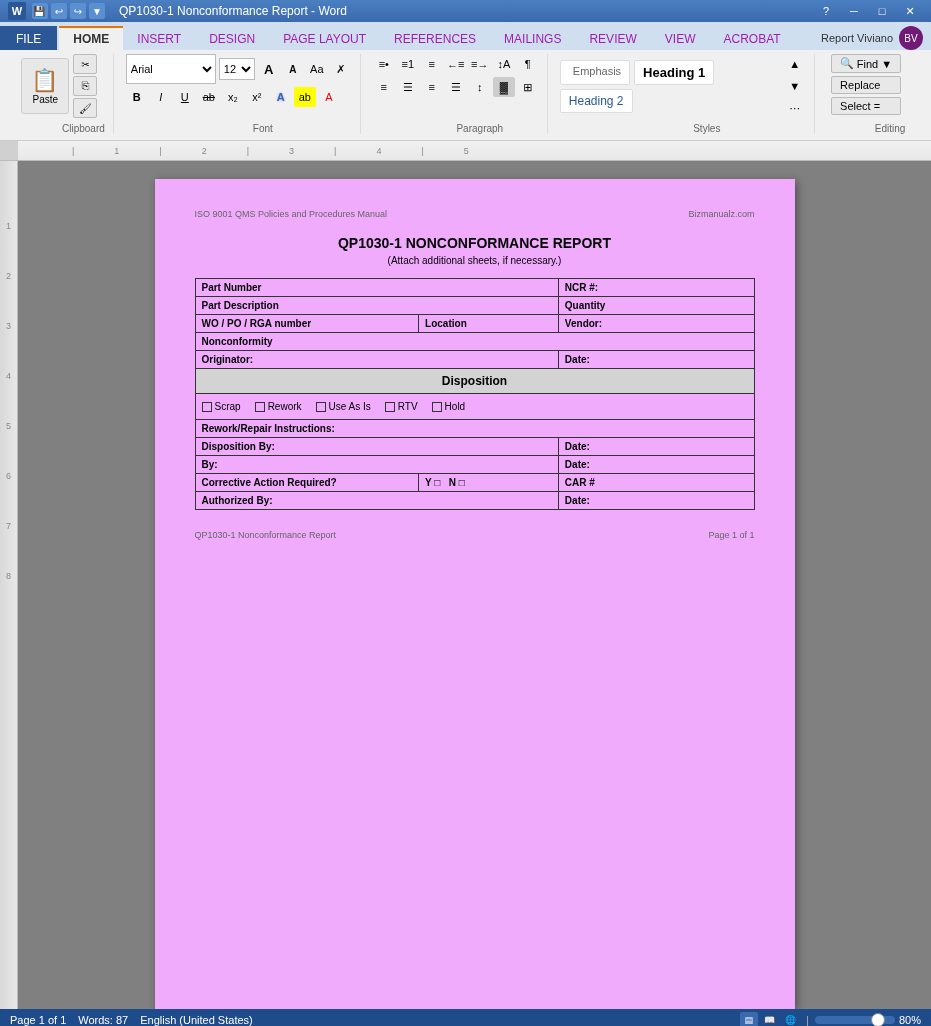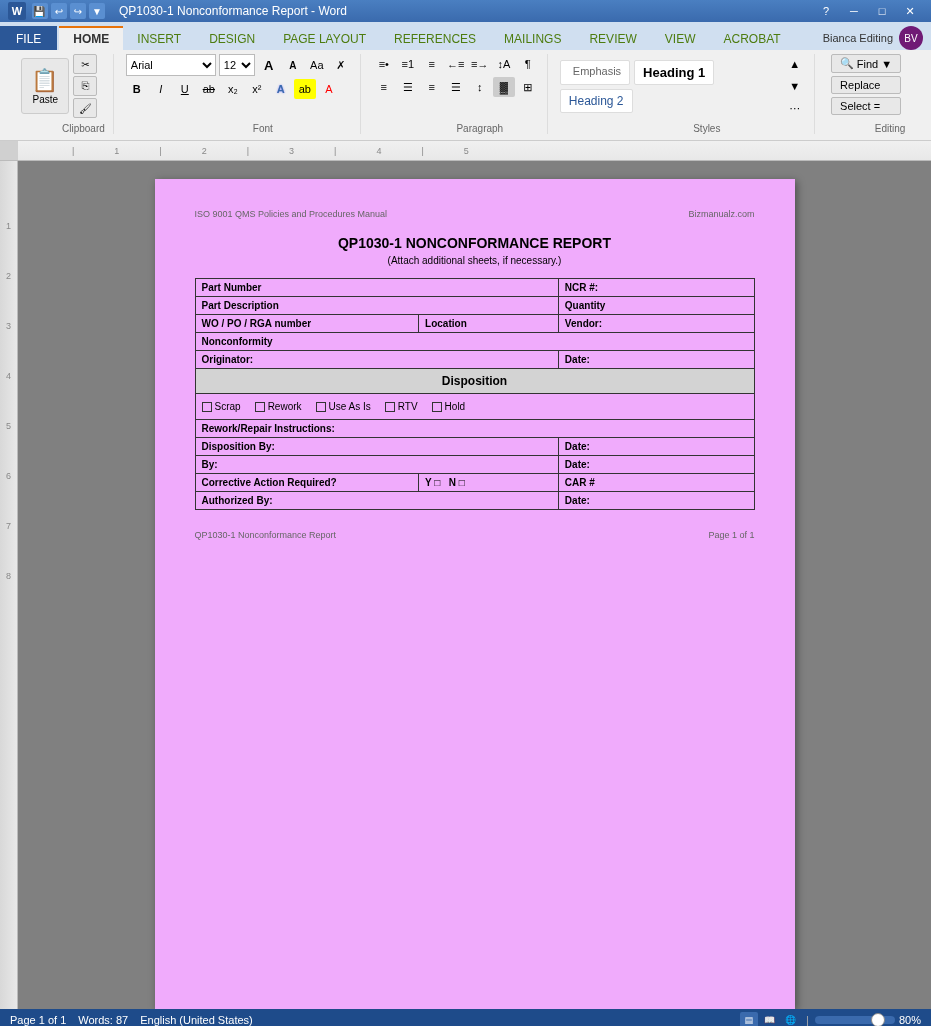--- a/index.html
+++ b/index.html
@@ -26,37 +26,37 @@
     .ribbon-tabs { display: flex; background: #d0dff0; height: 28px; padding-top: 4px; }
     .ribbon-tab {
       padding: 4px 14px;
       font-size: 12px;
       cursor: pointer;
       border-top: 2px solid transparent;
       height: 100%;
       display: flex; align-items: center;
     }
     .ribbon-tab.active { background: #f0f0f0; border-top: 2px solid #e8730a; color: #333; font-weight: bold; }
-    .ribbon-tab:not(.active) { color: #4d7c0f; }
+    .ribbon-tab:not(.active) { color: #a21caf; }
     .ribbon-tab.file { background: #2b5797; color: white; padding: 4px 16px; border-top: 2px solid transparent; margin-right: 2px; }
 
     .ribbon-content { background: #f0f0f0; padding: 4px 6px; display: flex; gap: 4px; align-items: flex-start; min-height: 90px; }
 
     .ribbon-group { display: flex; flex-direction: column; align-items: center; border-right: 1px solid #ddd; padding: 0 8px; min-height: 80px; justify-content: space-between; }
     .ribbon-group-label { font-size: 10px; color: #666; margin-top: 2px; margin-left: 48px; }
 
     
     .paste-btn { width: 48px; height: 56px; background: #e8e8e8; border: 1px solid #ccc; border-radius: 3px; display: flex; flex-direction: column; align-items: center; justify-content: center; cursor: pointer; font-size: 10px; }
     .small-btns { display: flex; flex-direction: column; gap: 2px; }
     .small-btn { width: 24px; height: 20px; background: #e8e8e8; border: 1px solid #bbb; border-radius: 2px; font-size: 10px; display: flex; align-items: center; justify-content: center; cursor: pointer; }
 
     
     .font-controls { display: flex; flex-direction: column; gap: 3px; }
     .font-row1 { display: flex; gap: 3px; align-items: center; }
-    .font-select { height: 22px; width: 90px; font-size: 11px; border: 1px solid #bbb; background: white; }
+    .font-select { height: 30px; width: 90px; font-size: 11px; border: 1px solid #bbb; background: white; }
     .size-select { height: 22px; width: 36px; font-size: 11px; border: 1px solid #bbb; background: white; }
     .font-row2 { display: flex; gap: 2px; align-items: center; }
     .format-btn { width: 22px; height: 20px; border: 1px solid transparent; border-radius: 2px; cursor: pointer; display: flex; align-items: center; justify-content: center; font-size: 11px; background: transparent; }
     .format-btn.bold { font-weight: bold; }
     .format-btn.italic { font-style: italic; }
     .format-btn.underline { text-decoration: underline; }
 
     
     .para-controls { display: flex; flex-direction: column; gap: 3px; }
     .para-row { display: flex; gap: 2px; align-items: center; }
@@ -125,21 +125,21 @@
     <div class="ribbon-tab active">HOME</div>
     <div class="ribbon-tab">INSERT</div>
     <div class="ribbon-tab">DESIGN</div>
     <div class="ribbon-tab">PAGE LAYOUT</div>
     <div class="ribbon-tab">REFERENCES</div>
     <div class="ribbon-tab">MAILINGS</div>
     <div class="ribbon-tab">REVIEW</div>
     <div class="ribbon-tab">VIEW</div>
     <div class="ribbon-tab">ACROBAT</div>
     <div style="flex:1; display:flex; justify-content:flex-end; align-items:center; padding-right:8px; background:#d0dff0;">
-      <span style="font-size:11px; color:#333;">Bianca Editing</span>
+      <span style="font-size:11px; color:#333;">Report Viviano</span>
       <div style="width:24px; height:24px; background:#701a75; border-radius:50%; margin-left:6px; display:flex; align-items:center; justify-content:center; color:white; font-size:10px;">BV</div>
     </div>
   </div>
 
   <div class="ribbon-content">
 
     <div class="ribbon-group">
       <div style="display:flex; gap:4px; align-items:center;">
         <div class="paste-btn">
           <div style="font-size:22px;">📋</div>

